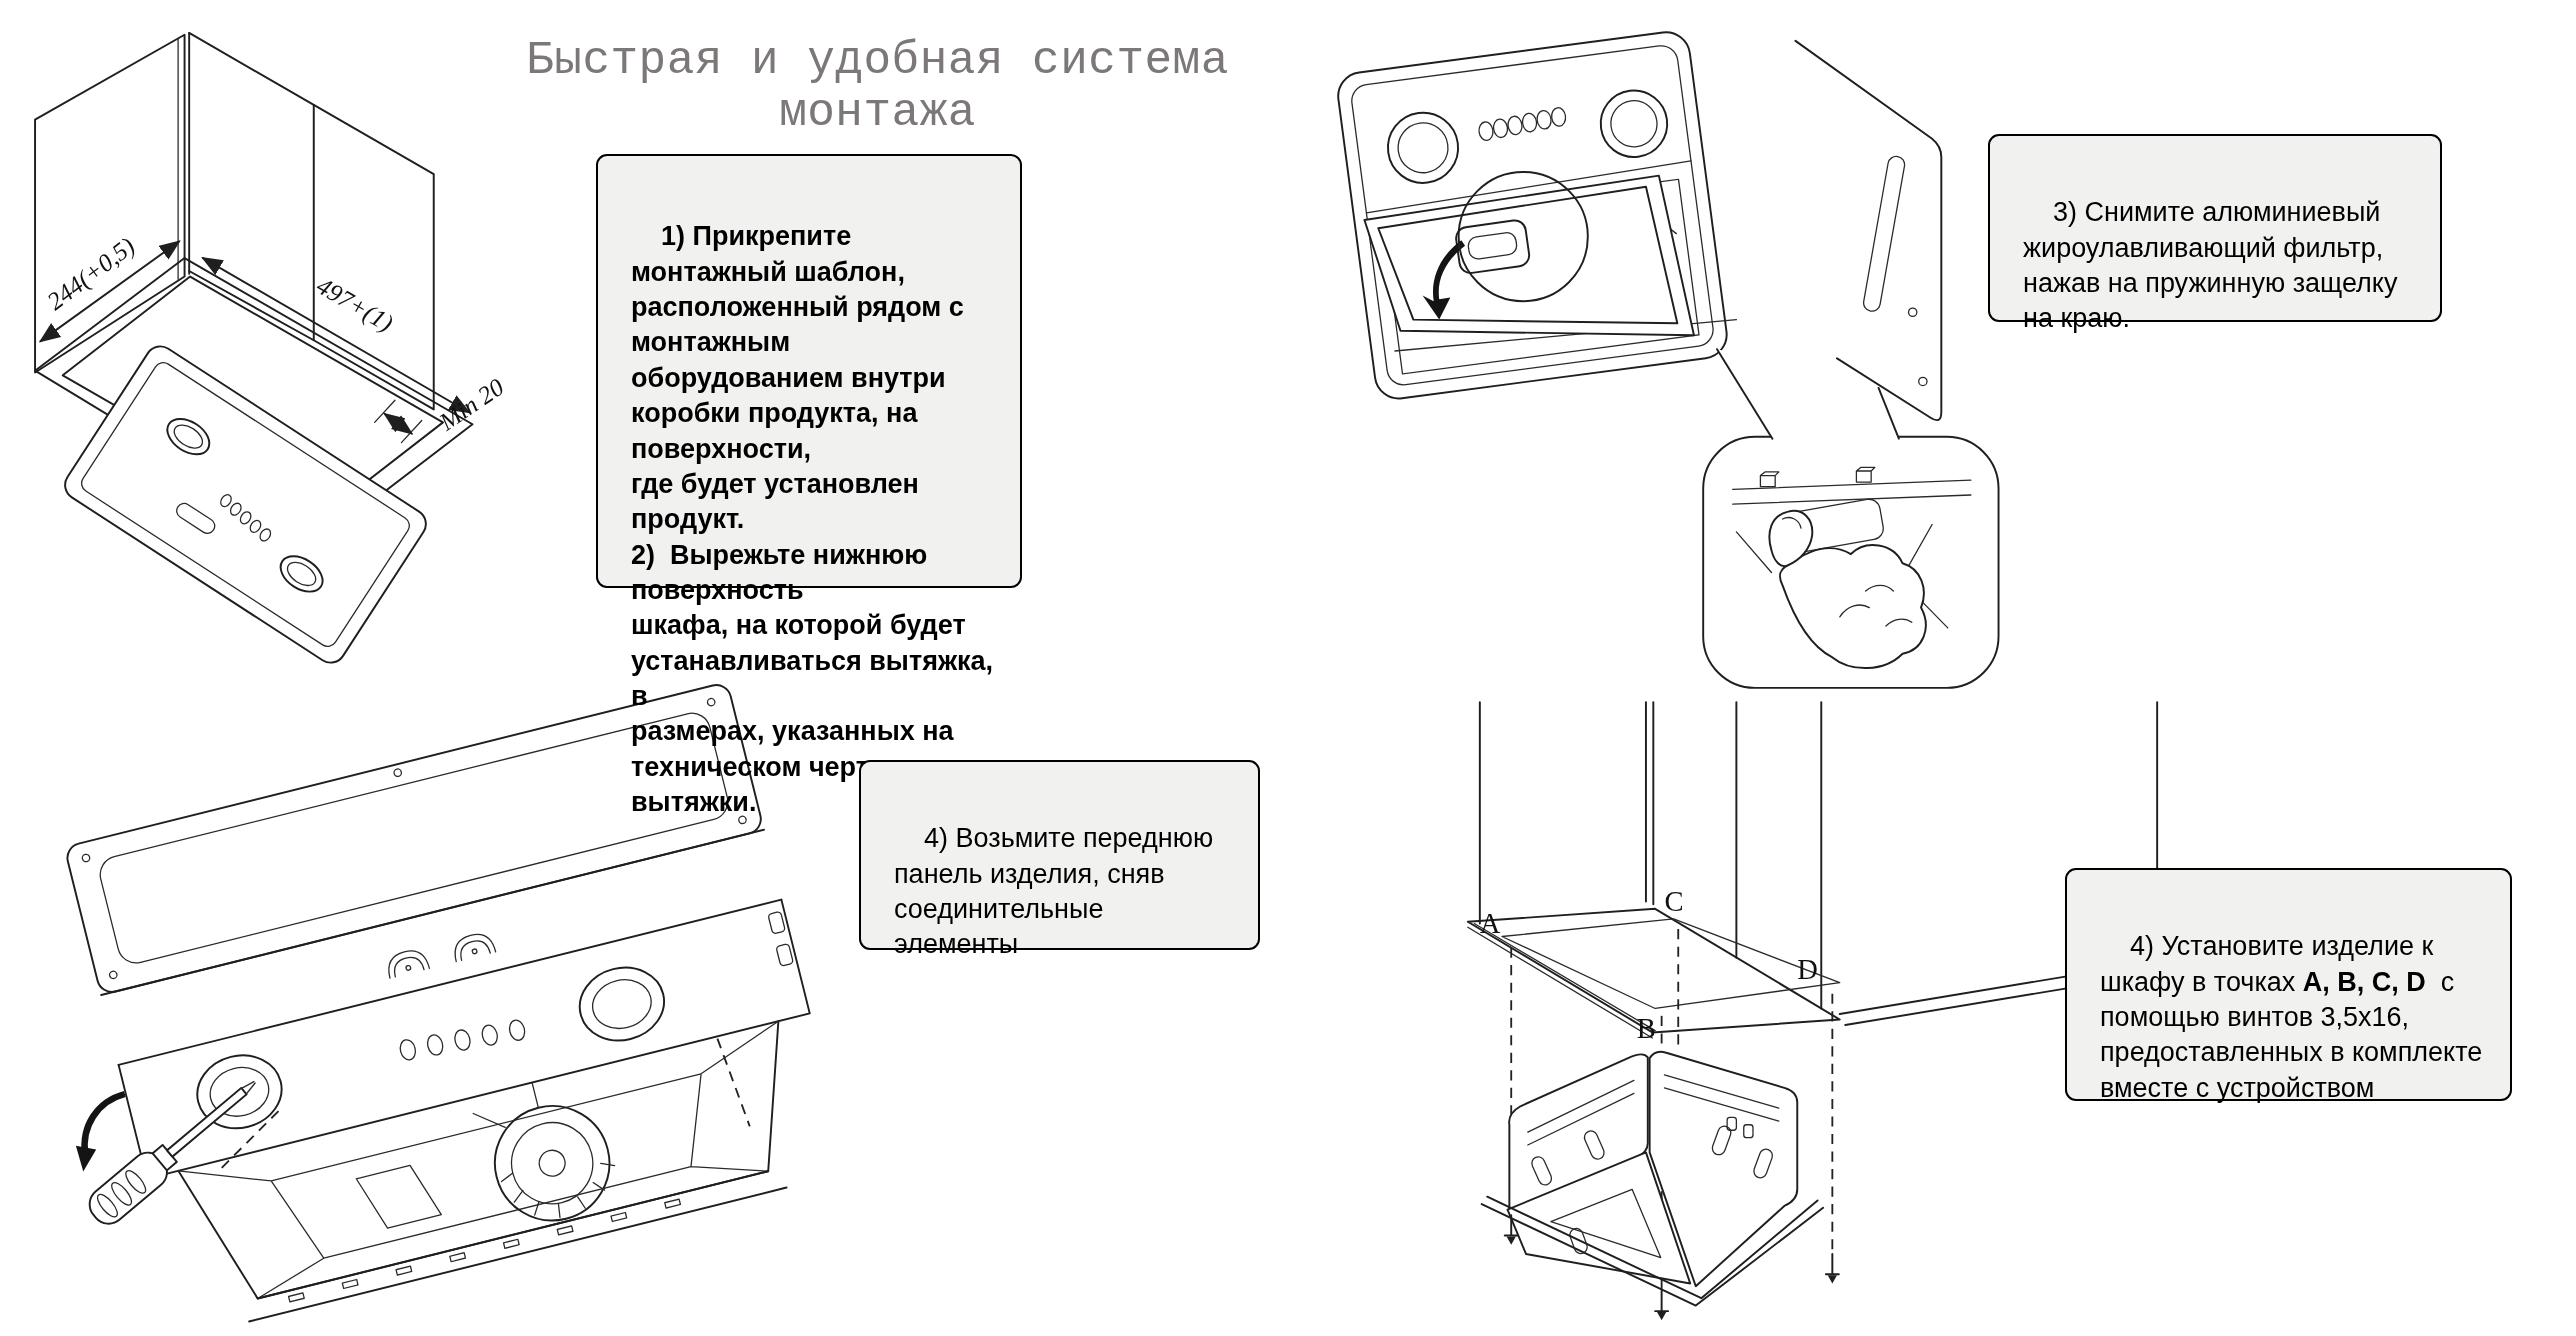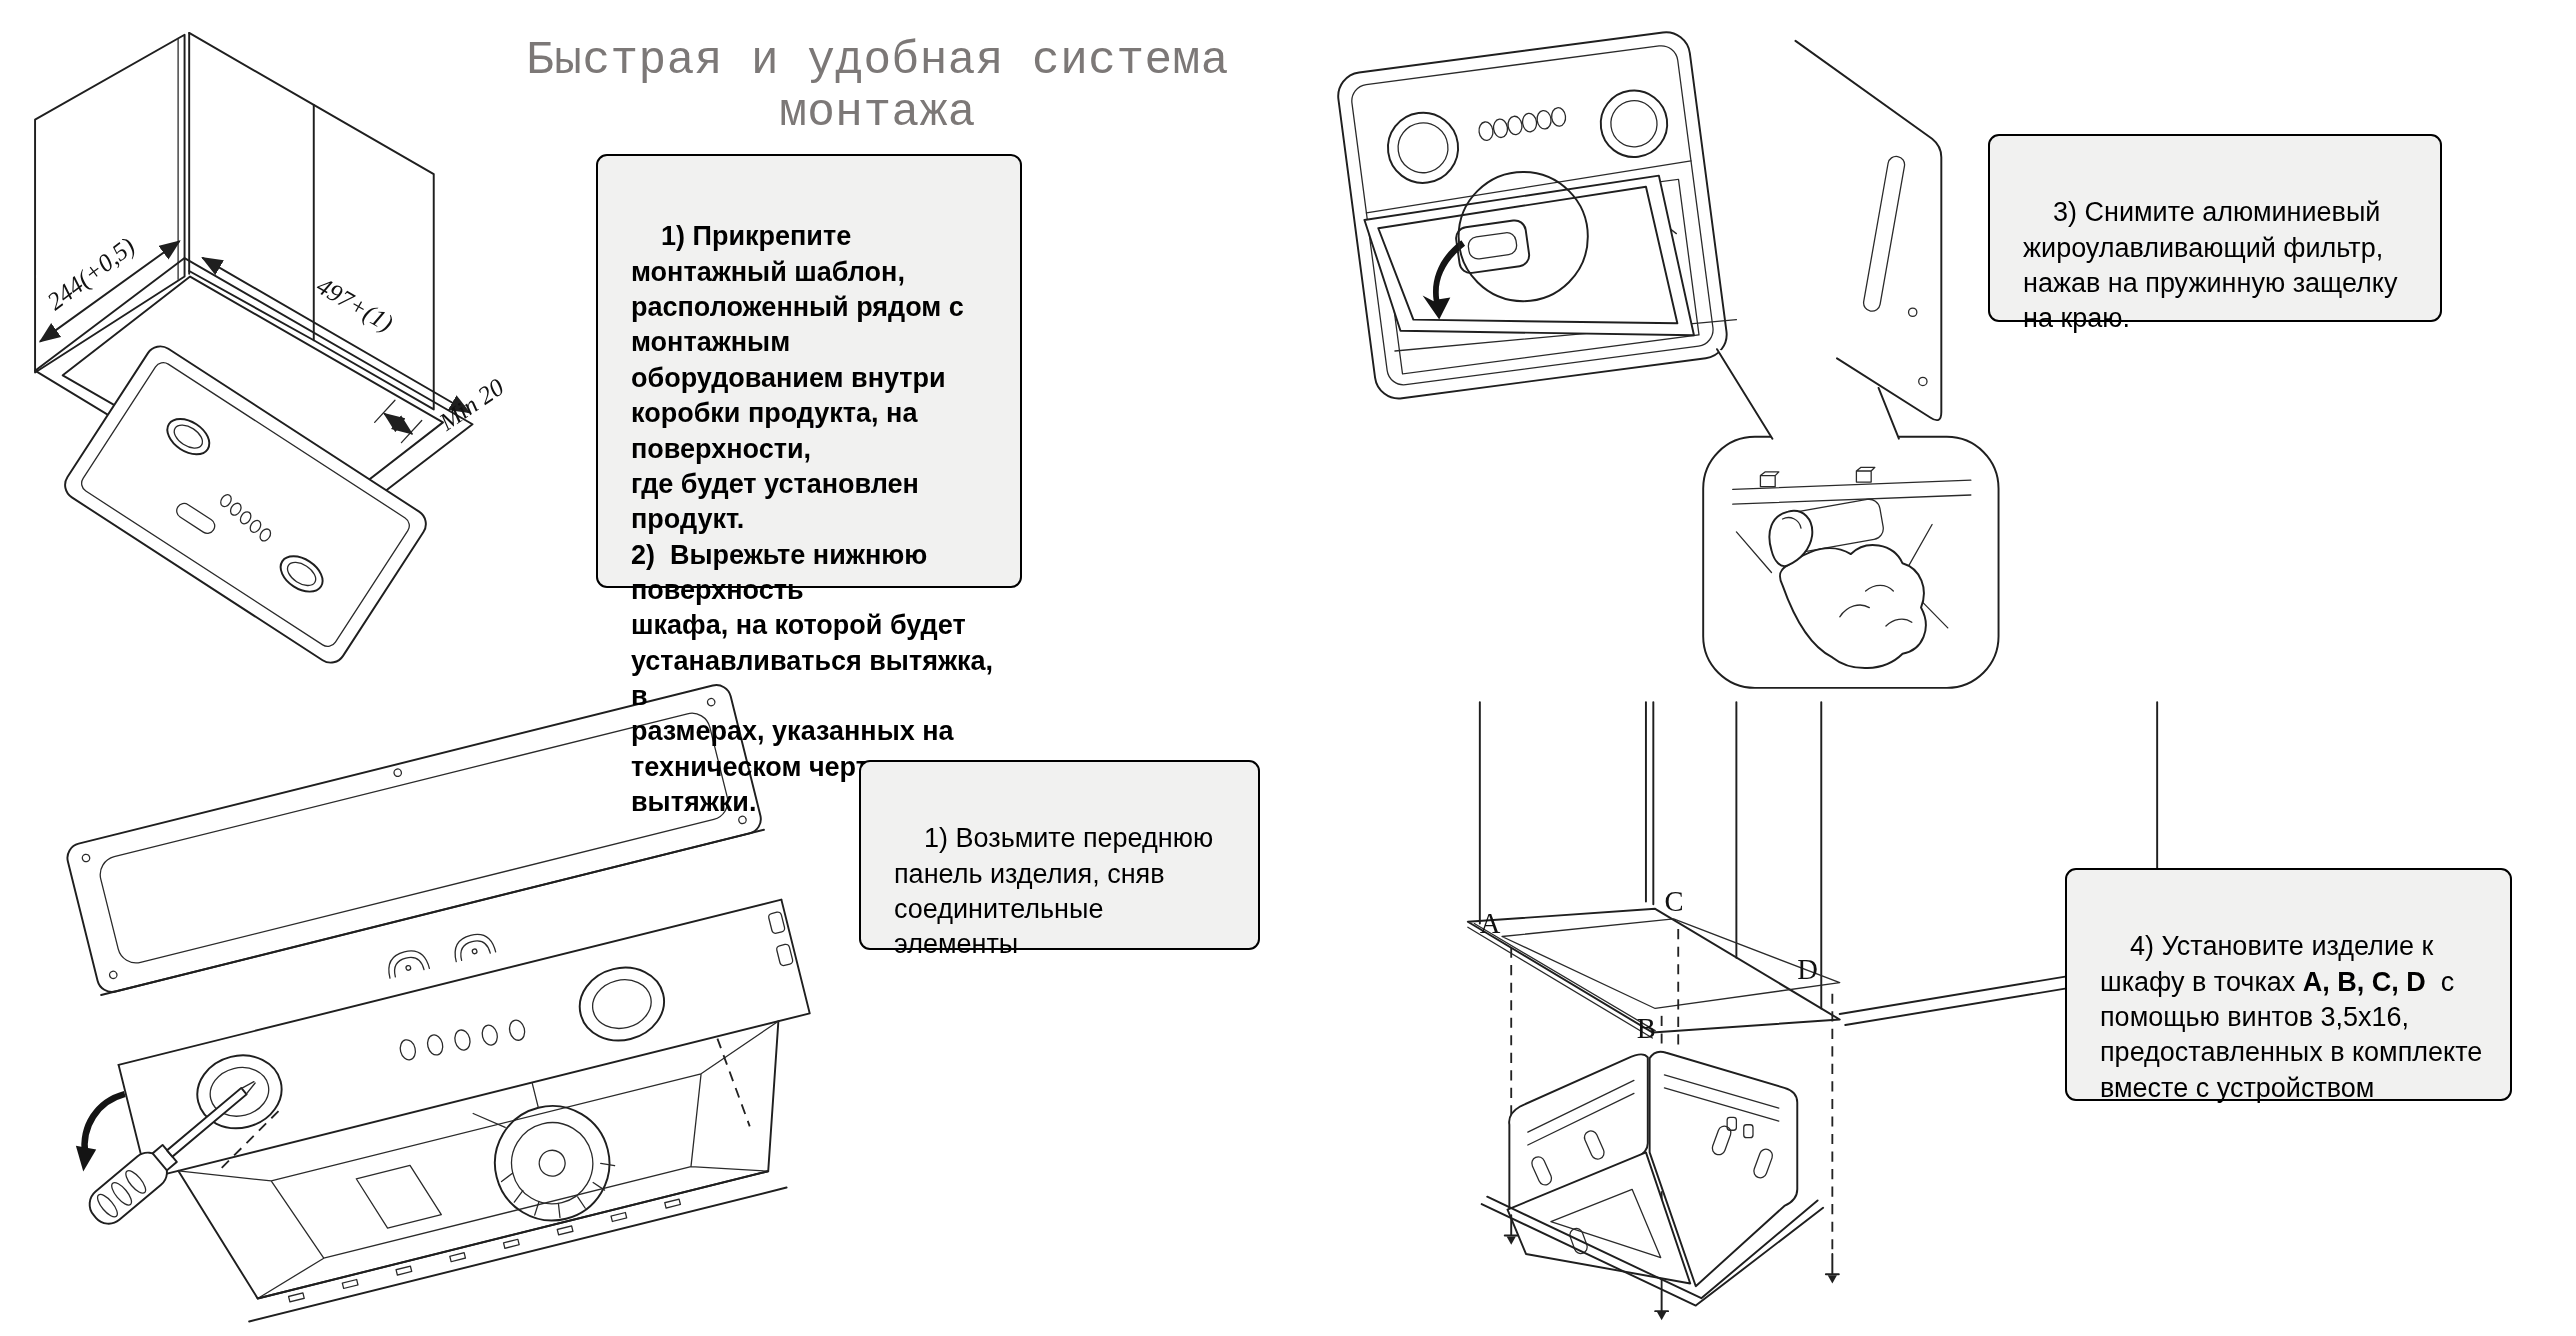--- a/index.html
+++ b/index.html
@@ -312,21 +312,21 @@
   </div>
 
   <div class="callout" id="box3">
     <span>3) Снимите алюминиевый
 жироулавливающий фильтр,
 нажав на пружинную защелку
 на краю.</span>
   </div>
 
   <div class="callout" id="box4">
-    <span>1) Возьмите переднюю
+    <span>4) Возьмите переднюю
 панель изделия, сняв
 соединительные
 элементы</span>
   </div>
 
   <div class="callout" id="box5">
     <span>4) Установите изделие к
 шкафу в точках </span><span class="bold">A, B, C, D</span><span>  с
 помощью винтов 3,5x16,
 предоставленных в комплекте

